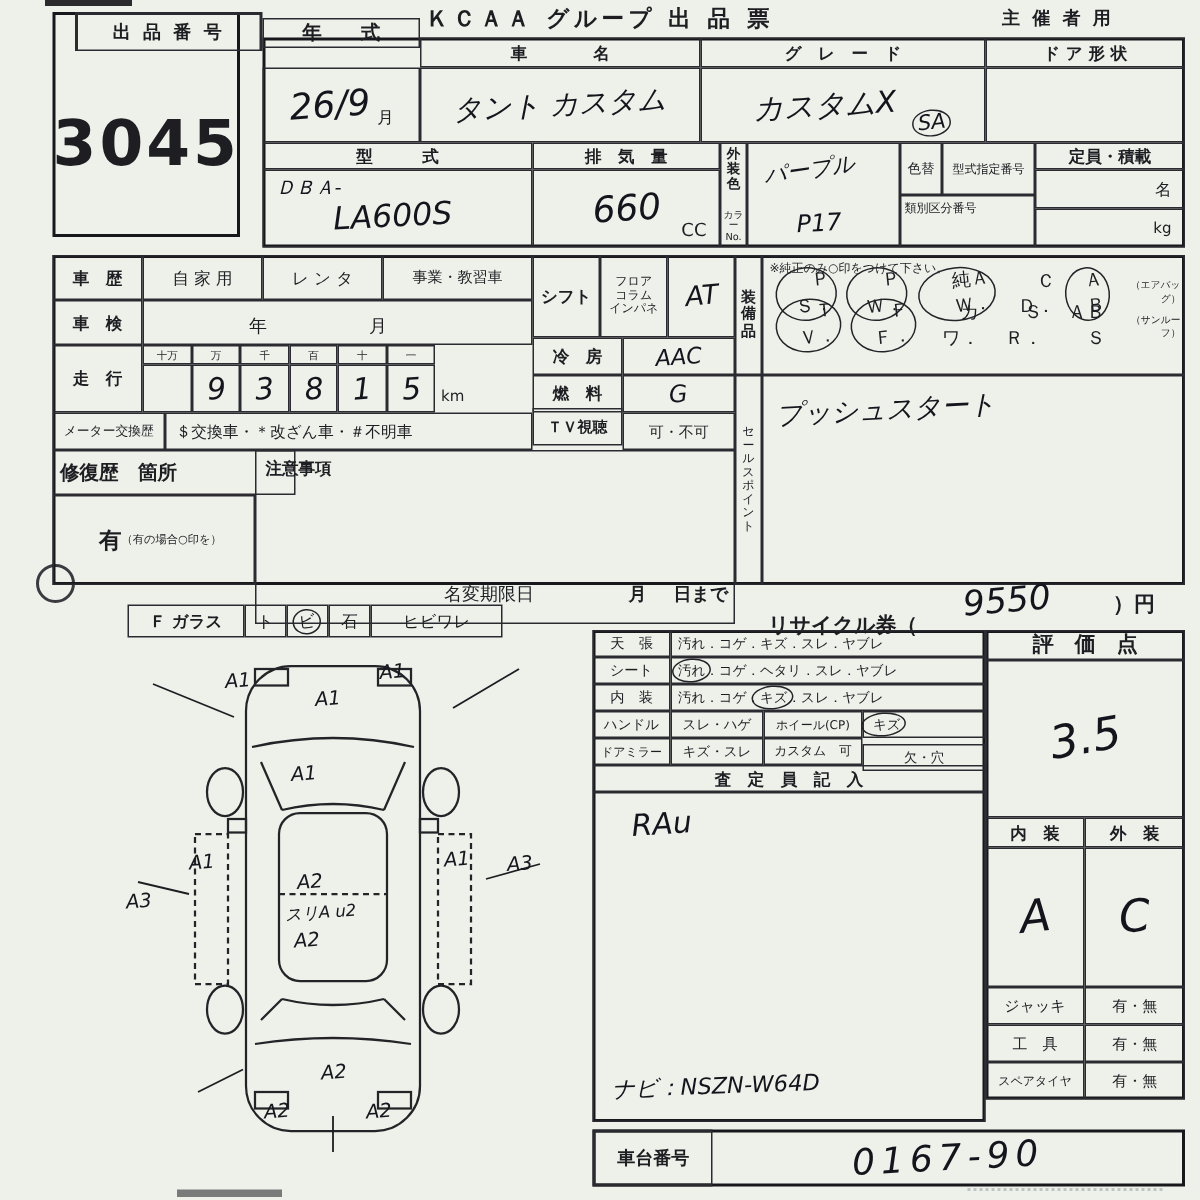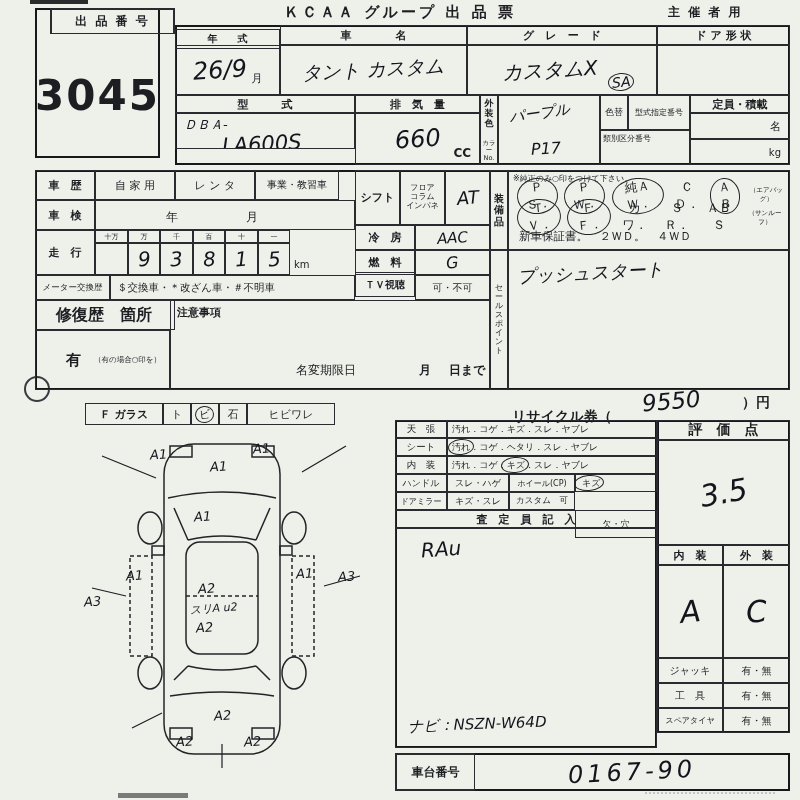--- a/index.html
+++ b/index.html
@@ -7,21 +7,21 @@
   body{
     background:#eef0ea;
     font-family:"DejaVu Sans","Liberation Sans",sans-serif;
     color:#1d1d22;position:relative;overflow:hidden;
   }
   .abs{position:absolute}
   .cell{position:absolute;border:1px solid #2a2a30;display:flex;align-items:center;justify-content:center;text-align:center;overflow:hidden;background:transparent}
   .b2{border-width:2px;border-color:#17171c}
   .nob{border:none}
   .bold{font-weight:bold}
-  .left{justify-content:flex-start;text-align:center}
+  .left{justify-content:flex-start;text-align:right}
   .top{align-items:flex-start}
   .vt{white-space:pre-line;line-height:1.12}
   .hw{font-style:italic;color:#14141c;white-space:nowrap}
   .circ{display:inline-block;border:1.5px solid #232328;border-radius:50%;padding:0 3px;transform:rotate(-6deg)}
   .oval{position:absolute;border:1.6px solid #232328;border-radius:50%;transform:rotate(-5deg);pointer-events:none}
   .mark{position:absolute;font-style:italic;font-size:13px;color:#17171f;transform:rotate(-4deg);white-space:nowrap}
   .smudge{position:absolute;background:#2b2b2e}
   .noise{position:absolute;border-top:2px dotted #9aa3a8;opacity:.55}
 </style>
 </head>
@@ -34,47 +34,47 @@
 
 <div class="abs bold" style="left:0;top:3px;width:800px;text-align:center;font-size:15px;letter-spacing:3px">ＫＣＡＡ グループ 出 品 票</div>
 <div class="abs bold" style="left:668px;top:4px;font-size:12px;letter-spacing:2px">主 催 者 用</div>
 
 <div class="cell b2" style="left:35px;top:8px;width:125px;height:150px"></div>
 <div class="cell bold" style="left:50px;top:8px;width:125px;height:26px;font-size:12px;letter-spacing:2px;border-width:2px 2px 1px 2px">出 品 番 号</div>
 <div class="cell nob bold" style="left:35px;top:40px;width:125px;height:110px;font-size:42px;letter-spacing:2px">3045</div>
 
 <div class="cell b2 nobg" style="left:175px;top:25px;width:615px;height:140px"></div>
 
-<div class="cell bold" style="left:175px;top:29px;width:105px;height:20px;font-size:10px">年　　式</div>
+<div class="cell bold" style="left:175px;top:12px;width:105px;height:20px;font-size:13px">年　　式</div>
 <div class="cell bold" style="left:280px;top:25px;width:187px;height:20px;font-size:11px">車　　　　名</div>
 <div class="cell bold" style="left:467px;top:25px;width:190px;height:20px;font-size:11px">グ　レ　ー　ド</div>
 <div class="cell bold" style="left:657px;top:25px;width:133px;height:20px;font-size:11px">ド ア 形 状</div>
 
 <div class="cell" style="left:175px;top:45px;width:105px;height:50px">
   <span class="hw" style="font-size:24px;transform:rotate(-4deg)">26/9</span>
   <span style="font-size:11px;margin-left:5px;align-self:flex-end;padding-bottom:8px">月</span>
 </div>
 <div class="cell" style="left:280px;top:45px;width:187px;height:50px">
   <span class="hw" style="font-size:19px;transform:rotate(-3deg)">タント カスタム</span>
 </div>
 <div class="cell" style="left:467px;top:45px;width:190px;height:50px">
   <span class="hw" style="font-size:20px;transform:rotate(-3deg);margin-right:25px">カスタムX</span>
   <span class="hw circ" style="position:absolute;right:22px;bottom:3px;font-size:14px">SA</span>
 </div>
 <div class="cell" style="left:657px;top:45px;width:133px;height:50px"></div>
 
 <div class="cell bold" style="left:175px;top:95px;width:180px;height:18px;font-size:11px">型　　　式</div>
-<div class="cell" style="left:175px;top:113px;width:180px;height:36px">
+<div class="cell" style="left:175px;top:113px;width:180px;height:52px">
   <span class="hw abs" style="left:8px;top:2px;font-size:13px">ＤＢＡ-</span>
   <span class="hw abs" style="left:46px;top:18px;font-size:21px;transform:rotate(-3deg)">LA600S</span>
 </div>
 <div class="cell bold" style="left:355px;top:95px;width:125px;height:18px;font-size:11px">排　気　量</div>
 <div class="cell" style="left:355px;top:113px;width:125px;height:52px">
   <span class="hw" style="font-size:24px;transform:rotate(-4deg)">660</span>
-  <span class="abs" style="right:8px;bottom:4px;font-size:12px;font-weight:bold">CC</span>
+  <span class="abs" style="right:8px;bottom:4px;font-size:12px;font-weight:normal">CC</span>
 </div>
 
 <div class="cell" style="left:480px;top:95px;width:18px;height:70px;flex-direction:column;justify-content:space-between;padding:2px 0">
   <span class="vt bold" style="font-size:9px">外
 装
 色</span>
   <span class="vt" style="font-size:6.5px">カラー
 No.</span>
 </div>
 <div class="cell" style="left:498px;top:95px;width:102px;height:70px">
@@ -87,21 +87,21 @@
 <div class="cell left top" style="left:600px;top:130px;width:90px;height:35px;font-size:8px;padding:2px">類別区分番号</div>
 
 <div class="cell bold" style="left:690px;top:95px;width:100px;height:18px;font-size:11px">定員・積載</div>
 <div class="cell" style="left:690px;top:113px;width:100px;height:26px;justify-content:flex-end;padding-right:8px;font-size:11px">名</div>
 <div class="cell" style="left:690px;top:139px;width:100px;height:26px;justify-content:flex-end;padding-right:8px;font-size:10px">kg</div>
 
 <div class="cell b2" style="left:35px;top:170px;width:755px;height:220px"></div>
 <div class="cell bold" style="left:35px;top:170px;width:60px;height:30px;font-size:11px">車　歴</div>
 <div class="cell" style="left:95px;top:170px;width:80px;height:30px;font-size:11px">自 家 用</div>
 <div class="cell" style="left:175px;top:170px;width:80px;height:30px;font-size:11px">レ ン タ</div>
-<div class="cell" style="left:255px;top:170px;width:84px;height:30px;font-size:10px">事業・教習車</div>
+<div class="cell" style="left:255px;top:170px;width:100px;height:30px;font-size:10px">事業・教習車</div>
 <div class="cell bold" style="left:35px;top:200px;width:60px;height:30px;font-size:11px">車　検</div>
 <div class="cell" style="left:95px;top:200px;width:260px;height:30px">
   <span class="abs" style="left:70px;top:8px;font-size:12px">年</span>
   <span class="abs" style="left:150px;top:8px;font-size:12px">月</span>
 </div>
 
 <div class="cell bold" style="left:35px;top:230px;width:60px;height:45px;font-size:11px">走　行</div>
 <div class="cell" style="left:95px;top:230px;width:33px;height:13px;font-size:7px">十万</div>
 <div class="cell" style="left:128px;top:230px;width:32px;height:13px;font-size:7px">万</div>
 <div class="cell" style="left:160px;top:230px;width:33px;height:13px;font-size:7px">千</div>
@@ -124,45 +124,45 @@
     <span class="hw" style="font-size:20px;transform:rotate(-4deg)">1</span>
   </div>
 <div class="cell" style="left:258px;top:243px;width:32px;height:32px">
     <span class="hw" style="font-size:20px;transform:rotate(-4deg)">5</span>
   </div>
 <span class="abs" style="left:294px;top:259px;font-size:10px">km</span>
 
 <div class="cell" style="left:35px;top:275px;width:75px;height:25px;font-size:8.5px">メーター交換歴</div>
 <div class="cell left" style="left:110px;top:275px;width:245px;height:25px;font-size:10.5px;padding-left:6px">＄交換車・＊改ざん車・＃不明車</div>
 
-<div class="cell left bold" style="left:35px;top:300px;width:140px;height:30px;font-size:16px;padding-left:20px">修復歴　箇所</div>
+<div class="cell left bold" style="left:35px;top:300px;width:162px;height:30px;font-size:13px;padding-left:4px">修復歴　箇所</div>
 <div class="cell left" style="left:35px;top:330px;width:135px;height:60px;padding-left:30px">
   <span class="bold" style="font-size:15px">有</span>
-  <span style="font-size:7.5px;margin-left:13px">（有の場合○印を）</span>
+  <span style="font-size:7.5px;margin-left:0">（有の場合○印を）</span>
 </div>
 
 <div class="cell bold" style="left:355px;top:170px;width:45px;height:55px;font-size:11px">シフト</div>
 <div class="cell vt" style="left:400px;top:170px;width:45px;height:55px;font-size:8px">フロア
 コラム
 インパネ</div>
 <div class="cell" style="left:445px;top:170px;width:45px;height:55px">
   <span class="hw" style="font-size:18px;transform:rotate(-5deg)">AT</span>
 </div>
 <div class="cell bold" style="left:355px;top:225px;width:60px;height:25px;font-size:11px">冷　房</div>
 <div class="cell" style="left:415px;top:225px;width:75px;height:25px">
   <span class="hw" style="font-size:15px;transform:rotate(-4deg)">AAC</span>
 </div>
 <div class="cell bold" style="left:355px;top:250px;width:60px;height:25px;font-size:11px">燃　料</div>
 <div class="cell" style="left:415px;top:250px;width:75px;height:25px">
   <span class="hw" style="font-size:16px;transform:rotate(-4deg)">G</span>
 </div>
 <div class="cell bold" style="left:355px;top:272px;width:60px;height:25px;font-size:10px">ＴＶ視聴</div>
 <div class="cell" style="left:415px;top:275px;width:75px;height:25px;font-size:10px">可・不可</div>
 
-<div class="cell" style="left:170px;top:300px;width:320px;height:90px">
+<div class="cell" style="left:170px;top:300px;width:320px;height:116px">
   <span class="abs bold" style="left:6px;top:4px;font-size:11px">注意事項</span>
   <span class="abs" style="left:125px;bottom:10px;font-size:12px">名変期限日</span>
   <span class="abs" style="left:248px;bottom:10px;font-size:12px;font-weight:bold">月</span>
   <span class="abs" style="left:278px;bottom:10px;font-size:12px;font-weight:bold">日まで</span>
 </div>
 
 <div class="cell" style="left:490px;top:170px;width:18px;height:80px">
   <span class="vt bold" style="font-size:10px">装
 備
 品</span>
@@ -178,21 +178,20 @@
     <span style="font-size:6.5px;align-self:flex-start">（エアバッグ）</span>
   </div>
   <div class="abs left" style="left:8px;top:36px;width:270px;height:20px;display:flex;align-items:center;gap:6px;font-size:12.5px">
     <span class="circ">ＴＶ．</span>
     <span class="circ">ＦＦ．</span>
     <span>カワ．</span>
     <span>ＳＲ．</span>
     <span>ＡＢＳ</span>
     <span style="font-size:6.5px;align-self:flex-end">（サンルーフ）</span>
   </div>
-  <span class="abs" style="left:10px;top:58px;font-size:11.5px">新車保証書。　２ＷＤ。　４ＷＤ</span>
 </div>
 
 <div class="cell" style="left:490px;top:250px;width:18px;height:140px">
   <span class="vt" style="font-size:8px">セ
 ー
 ル
 ス
 ポ
 イ
 ン
@@ -268,21 +267,21 @@
 <div class="cell left" style="left:447px;top:438px;width:210px;height:18px;font-size:9px;padding-left:4px">汚れ．コゲ．ヘタリ．スレ．ヤブレ</div>
 <div class="cell" style="left:395px;top:456px;width:52px;height:18px;font-size:9.5px">内　装</div>
 <div class="cell left" style="left:447px;top:456px;width:210px;height:18px;font-size:9px;padding-left:4px">汚れ．コゲ．キズ．スレ．ヤブレ</div>
 <div class="cell" style="left:395px;top:474px;width:52px;height:18px;font-size:9px">ハンドル</div>
 <div class="cell" style="left:447px;top:474px;width:62px;height:18px;font-size:9px">スレ・ハゲ</div>
 <div class="cell" style="left:509px;top:474px;width:66px;height:18px;font-size:8px">ホイール(CP)</div>
 <div class="cell left" style="left:575px;top:474px;width:82px;height:18px;font-size:9px;padding-left:6px">キズ</div>
 <div class="cell" style="left:395px;top:492px;width:52px;height:18px;font-size:8px">ドアミラー</div>
 <div class="cell" style="left:447px;top:492px;width:62px;height:18px;font-size:9px">キズ・スレ</div>
 <div class="cell" style="left:509px;top:492px;width:66px;height:18px;font-size:8.5px">カスタム　可</div>
-<div class="cell" style="left:575px;top:510px;width:82px;height:28px;font-size:9px">欠・穴</div>
+<div class="cell" style="left:575px;top:496px;width:82px;height:18px;font-size:9px">欠・穴</div>
 <div class="cell bold" style="left:395px;top:510px;width:262px;height:18px;font-size:11px">査　定　員　記　入</div>
 <div class="cell" style="left:395px;top:528px;width:262px;height:220px">
   <span class="hw abs" style="left:25px;top:8px;font-size:20px;transform:rotate(-4deg)">RAu</span>
   <span class="hw abs" style="left:12px;top:186px;font-size:15px;transform:rotate(-2deg)">ナビ：NSZN-W64D</span>
 </div>
 
 <div class="oval" style="left:448px;top:439px;width:26px;height:16px"></div>
 <div class="oval" style="left:501px;top:457px;width:28px;height:16px"></div>
 <div class="oval" style="left:574px;top:475px;width:30px;height:16px"></div>
 

